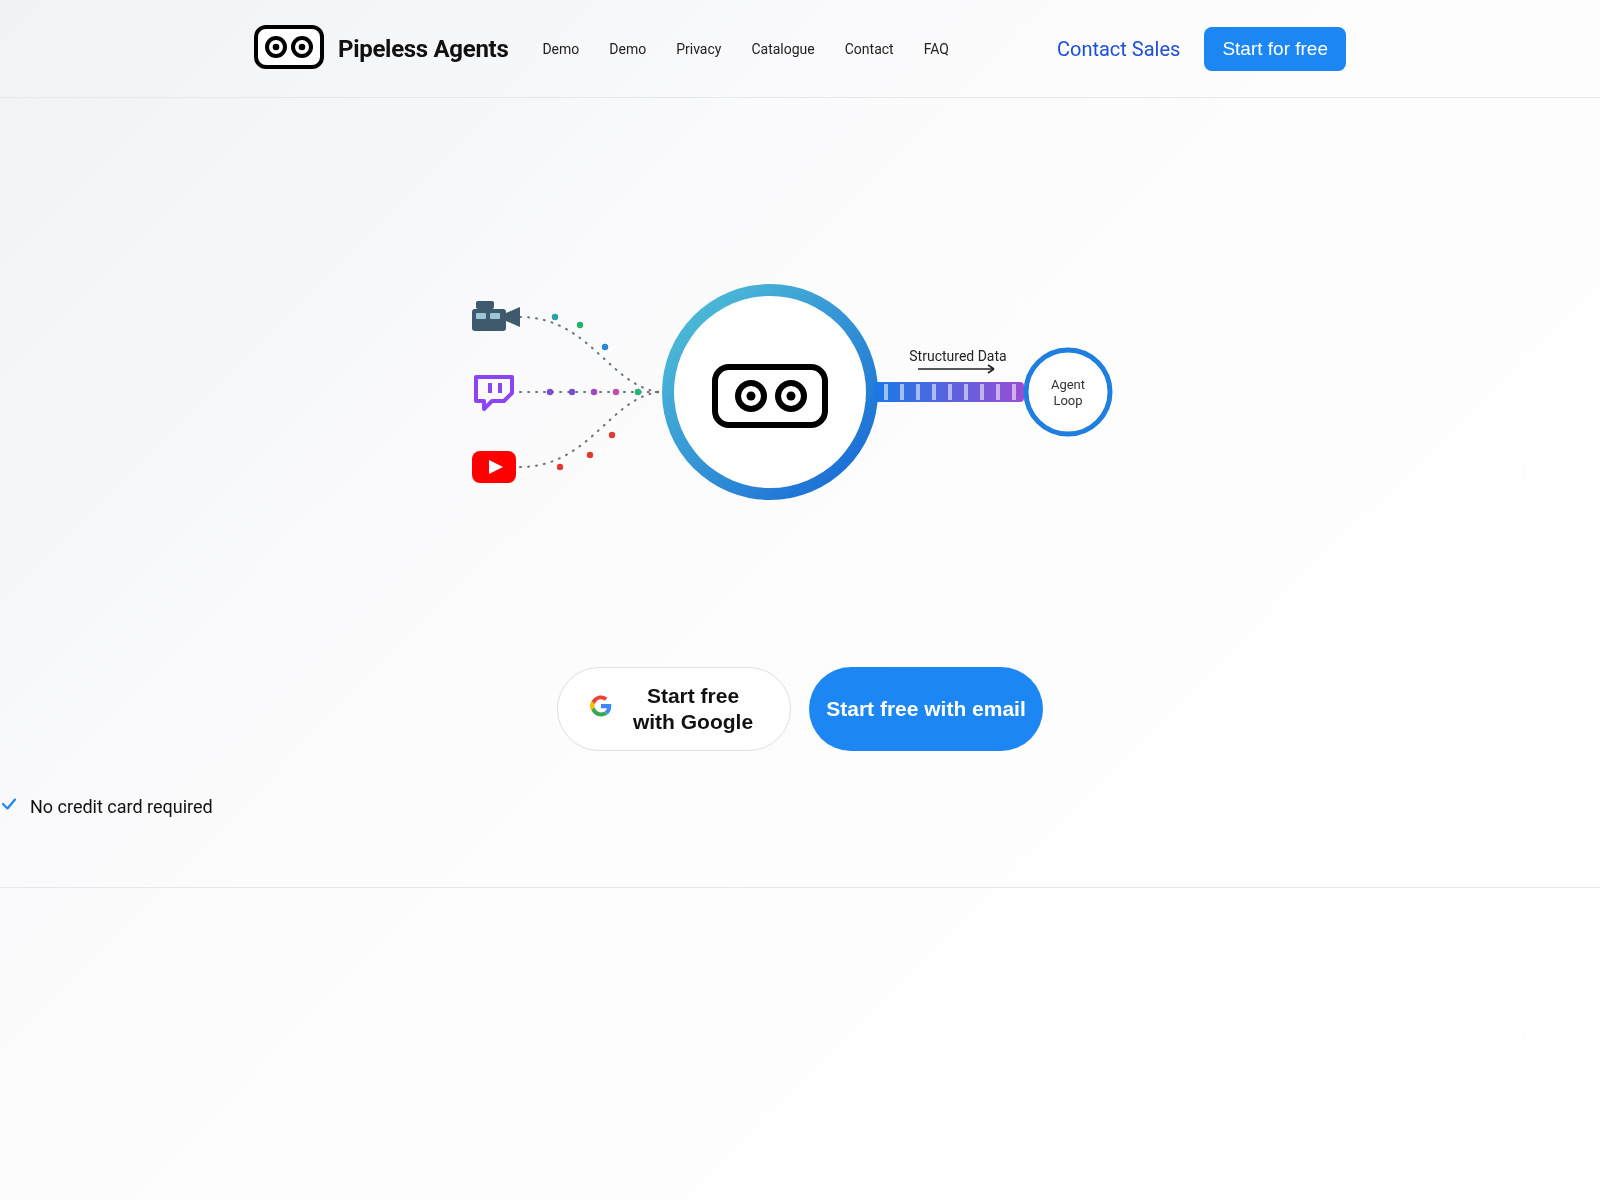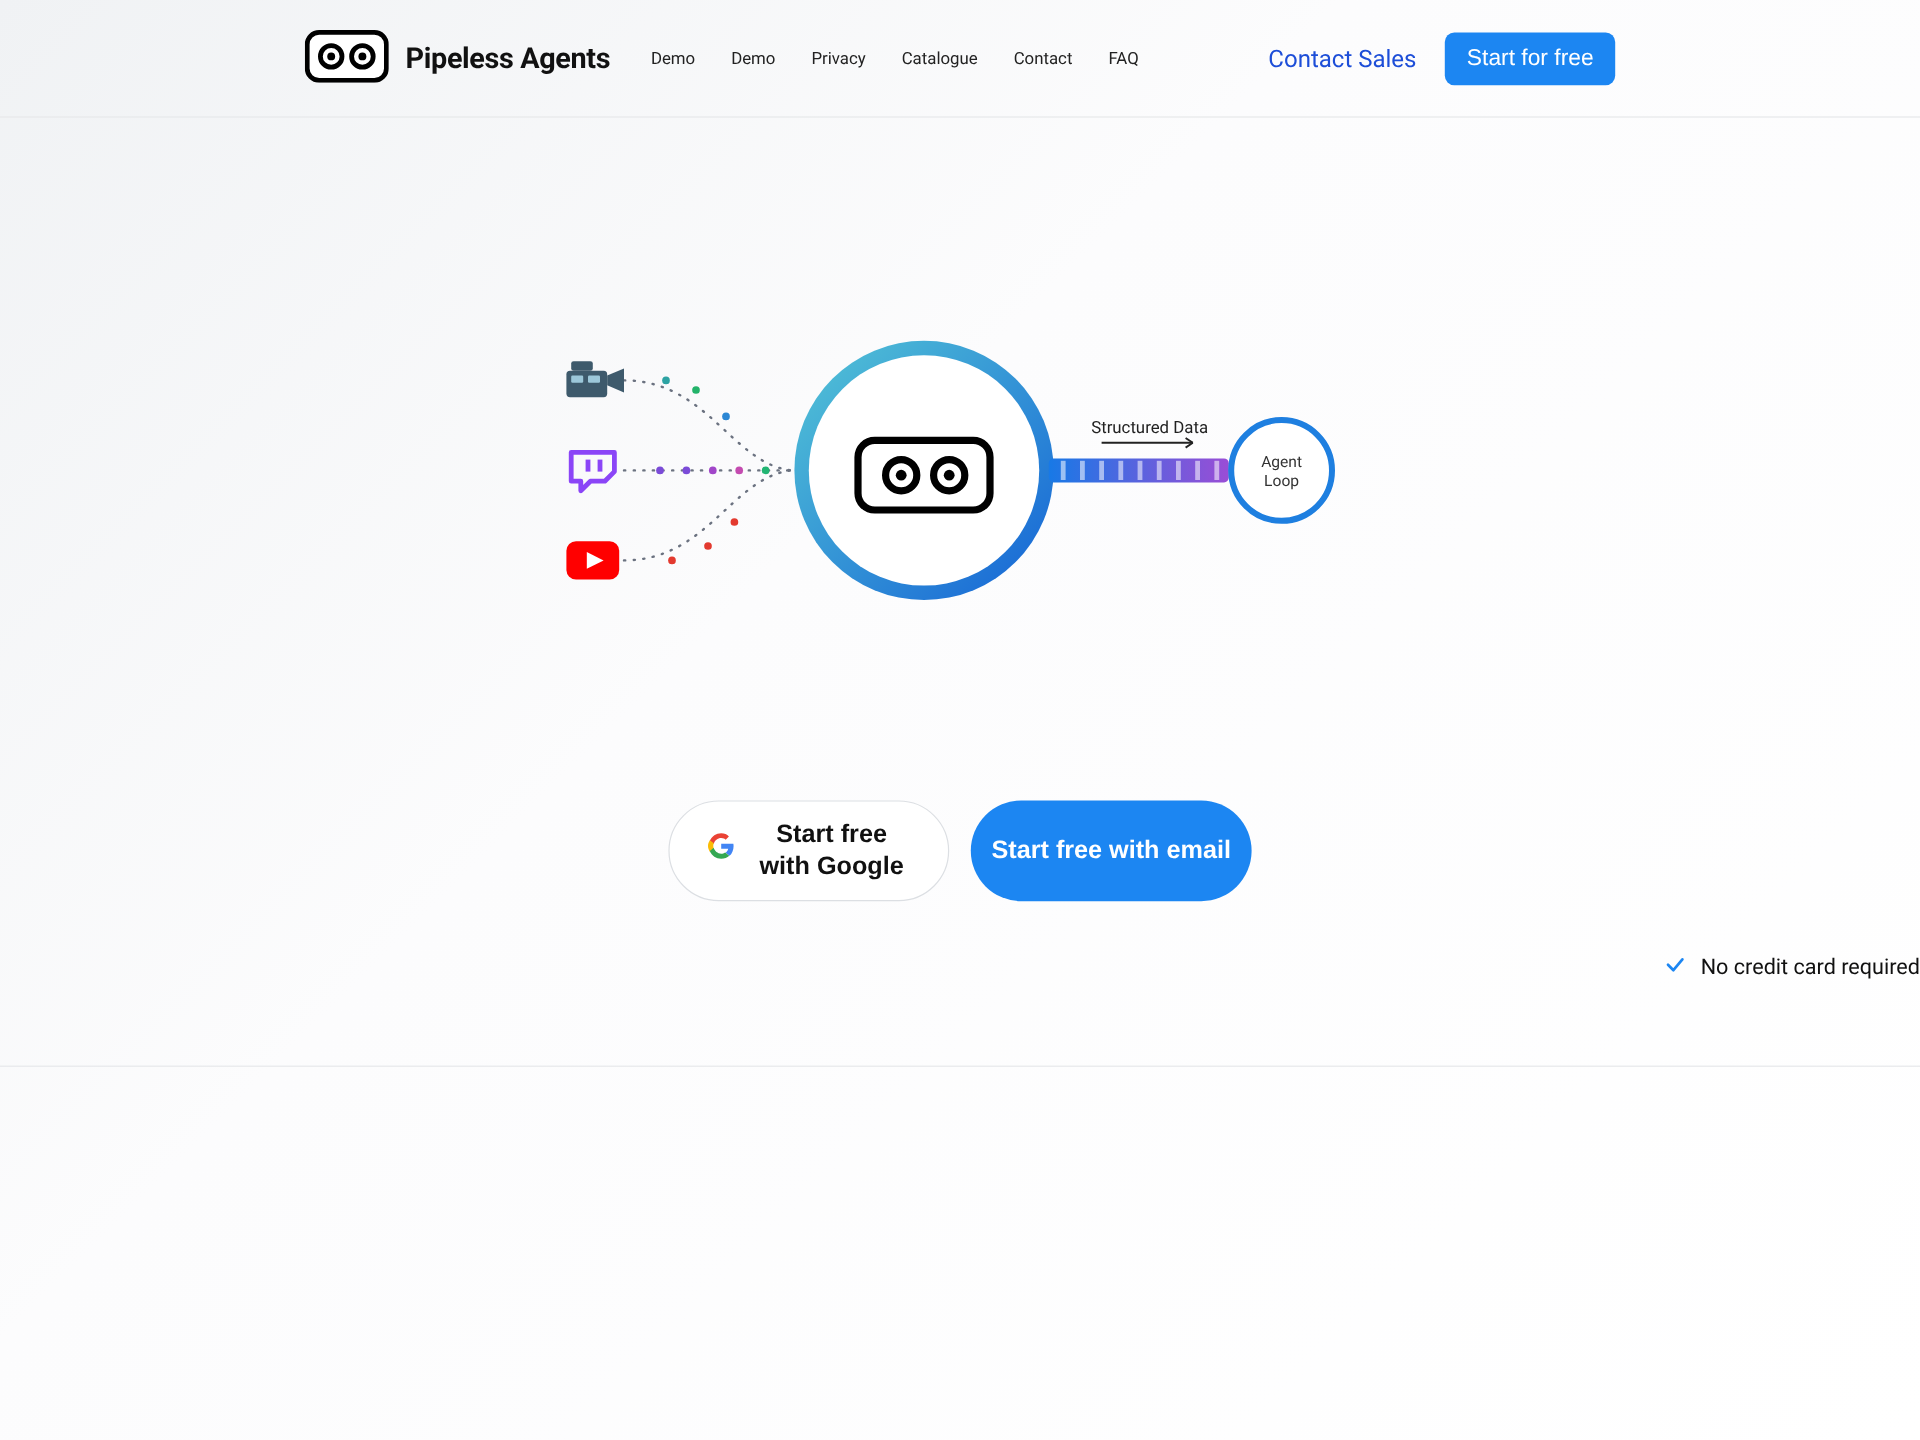--- a/index.html
+++ b/index.html
@@ -89,21 +89,21 @@
     color: #111;
     border: 1px solid #dcdfe3;
     width: 234px;
     line-height: 1.25;
   }
   .pill-white span { max-width: 130px; text-align: center; }
 
   .no-cc {
     margin-top: 44px;
     display: flex;
-    justify-content: flex-end;
+    justify-content: flex-start;
     align-items: center;
     gap: 12px;
     font-size: 18px;
   }
   .no-cc svg { flex: none; }
 
   
   .section-break {
     margin-top: 70px;
     border-top: 1px solid #e7e8ea;

